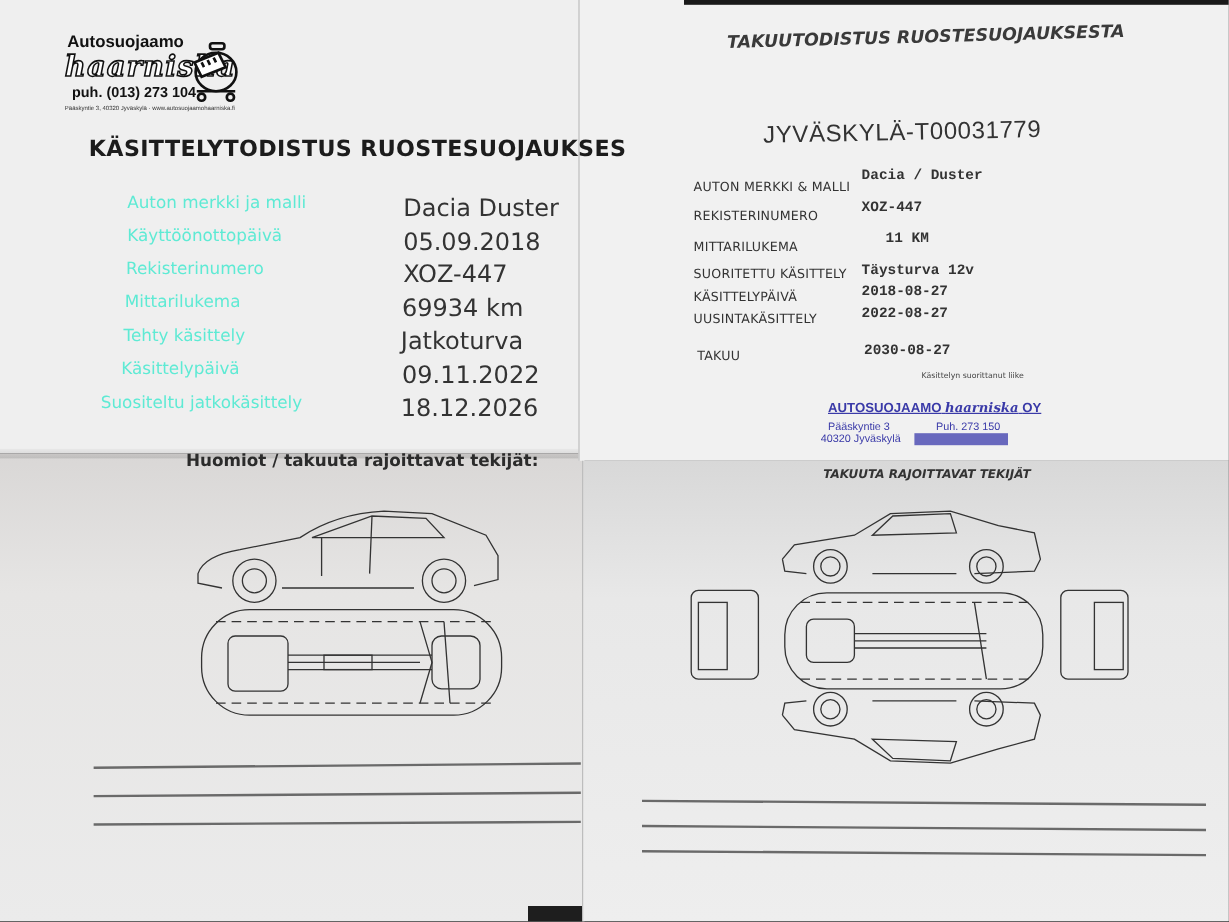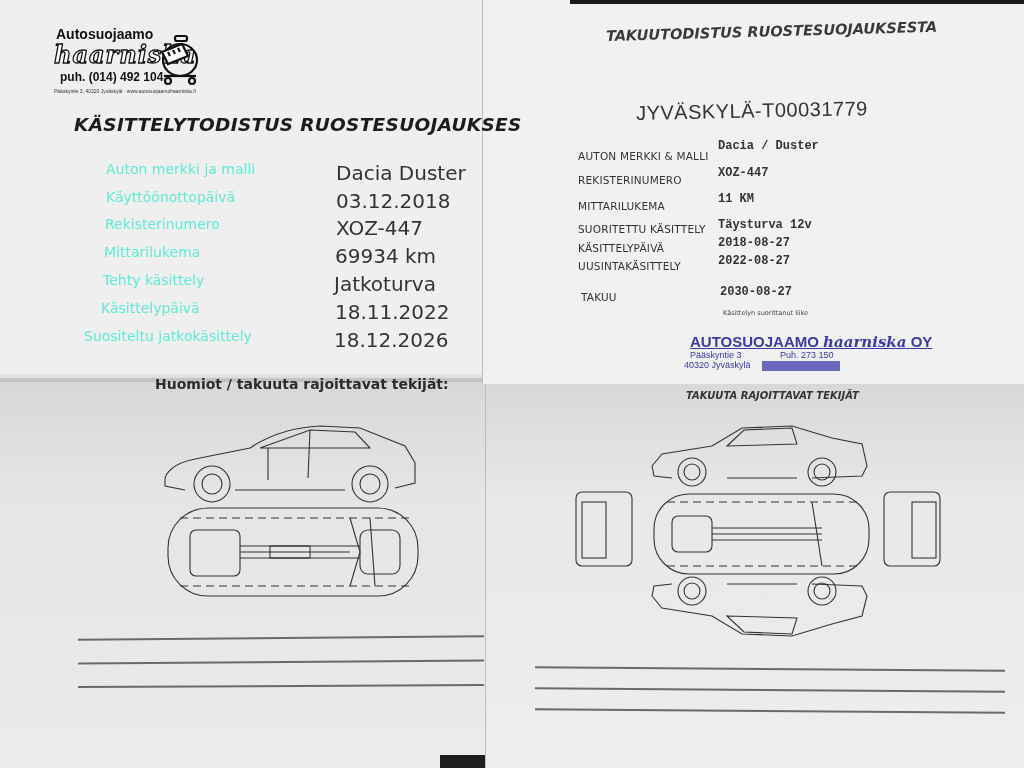--- a/index.html
+++ b/index.html
@@ -16,33 +16,33 @@
   #bottom-dark{left:440px;top:755px;width:45px;height:13px;background:#1e1e1e;}
 
   .abs{position:absolute;white-space:nowrap;}
   
   .logo-top{left:56px;top:26px;font-family:"Liberation Sans",sans-serif;font-weight:bold;font-size:14px;color:#111;}
   .logo-script{left:54px;top:40px;font-family:"DejaVu Serif",serif;font-style:italic;font-weight:bold;font-size:24px;color:#fff;-webkit-text-stroke:1.3px #111;letter-spacing:1px;}
   .logo-phone{left:60px;top:70px;font-family:"Liberation Sans",sans-serif;font-weight:bold;font-size:12px;color:#111;}
   .logo-addr{left:54px;top:88px;font-family:"Liberation Sans",sans-serif;font-size:5px;color:#333;}
   .logo-icon{left:148px;top:30px;width:56px;height:60px;}
 
-  .left-title{left:74px;top:114px;font-family:"DejaVu Sans",sans-serif;font-weight:bold;font-style:italic;font-size:18.5px;color:#1c1c1c;letter-spacing:0.3px;}
+  .left-title{left:74px;top:114px;font-family:"DejaVu Sans",sans-serif;font-weight:bold;font-size:18.5px;color:#1c1c1c;letter-spacing:0.3px;}
   .lrow-label{font-size:14px;color:#5eead4;}
   .lrow-value{font-size:20px;color:#333;}
 
   .notes-title{left:155px;top:376px;font-size:14px;color:#2b2b2b;font-weight:bold;}
 
   .right-title{left:606px;top:28px;font-family:"DejaVu Sans",sans-serif;font-weight:bold;font-style:italic;font-size:14.5px;color:#3a3a3a;transform:rotate(-1.6deg);transform-origin:left center;}
   .cert-id{left:636px;top:102px;font-family:"Liberation Sans",sans-serif;font-size:20px;color:#333;transform:rotate(-1.2deg);transform-origin:left center;letter-spacing:0.5px;}
   .rrow-label{font-family:"DejaVu Sans",sans-serif;font-size:10.5px;color:#333;letter-spacing:0.2px;}
   .rrow-value{font-family:Liberation Mono, monospace;font-weight:bold;font-size:12px;color:#333;}
-  .performer{left:675px;top:309px;font-size:6.5px;color:#444;padding-left:48px;}
+  .performer{left:720px;top:309px;font-size:6.5px;color:#444;padding-left:48px;}
   .stamp{left:690px;top:333px;width:180px;height:42px;color:#3a3aa8;font-family:"Liberation Sans",sans-serif;}
-  .stamp-l1{left:0;top:0;font-size:15px;font-weight:bold;text-decoration:underline;}
+  .stamp-l1{left:0;top:0;font-size:11px;font-weight:bold;text-decoration:underline;}
   .stamp-l1 i{font-family:"DejaVu Serif",serif;}
   .stamp-l2{left:0;top:17px;font-size:9px;}
   .stamp-l3{left:-6px;top:27px;font-size:9px;}
   .stamp-blot{left:72px;top:28px;width:78px;height:10px;background:#4646b0;opacity:0.8;}
   .restrictions-title{left:686px;top:390px;font-weight:bold;font-style:italic;font-size:10px;color:#333;}
 
   .line{position:absolute;height:2px;background:#6a6a6a;}
   svg.car{position:absolute;}
   svg.car *{fill:none;stroke:#333;stroke-width:1.1;}
 </style>
@@ -54,50 +54,50 @@
 <div class="sheet" id="left-fold-shadow"></div>
 <div class="sheet" id="right-top"></div>
 <div class="sheet" id="right-bottom"></div>
 <div class="sheet" id="corner-dark"></div>
 <div class="sheet" id="bottom-dark"></div>
 
 <div>
   <div>
     <div class="abs logo-top">Autosuojaamo</div>
     <div class="abs logo-script">haarniska</div>
-    <div class="abs logo-phone">puh. (014) 492 104</div>
+    <div class="abs logo-phone">puh. (013) 273 104</div>
     <div class="abs logo-addr">Pääskyntie 3, 40320 Jyväskylä · www.autosuojaamohaarniska.fi</div>
     <svg class="abs logo-icon" viewBox="0 0 56 60">
       <g fill="none" stroke="#111" stroke-width="2.2">
         <ellipse cx="32" cy="30" rx="17" ry="16"></ellipse>
         <path d="M14 22 L34 14 L40 26 L20 34 Z" fill="#fff"></path>
         <path d="M20 22 L22 26 M25 20 L27 24 M30 18 L32 22"></path>
         <rect x="27" y="6" width="12" height="5" rx="2"></rect>
         <path d="M16 46 L48 46"></path>
         <circle cx="20" cy="51" r="3"></circle>
         <circle cx="44" cy="51" r="3"></circle>
       </g>
     </svg>
   </div>
 
   <div class="abs left-title">KÄSITTELYTODISTUS RUOSTESUOJAUKSES</div>
 
   <div>
     <div class="abs lrow-label" style="left:106px;top:161px">Auton merkki ja malli</div>
     <div class="abs lrow-value" style="left:336px;top:161px">Dacia Duster</div>
     <div class="abs lrow-label" style="left:106px;top:189px">Käyttöönottopäivä</div>
-    <div class="abs lrow-value" style="left:336px;top:189px">03.12.2018</div>
+    <div class="abs lrow-value" style="left:336px;top:189px">05.09.2018</div>
     <div class="abs lrow-label" style="left:105px;top:216px">Rekisterinumero</div>
     <div class="abs lrow-value" style="left:336px;top:216px">XOZ-447</div>
     <div class="abs lrow-label" style="left:104px;top:244px">Mittarilukema</div>
     <div class="abs lrow-value" style="left:335px;top:244px">69934 km</div>
     <div class="abs lrow-label" style="left:103px;top:272px">Tehty käsittely</div>
     <div class="abs lrow-value" style="left:334px;top:272px">Jatkoturva</div>
     <div class="abs lrow-label" style="left:101px;top:300px">Käsittelypäivä</div>
-    <div class="abs lrow-value" style="left:335px;top:300px">18.11.2022</div>
+    <div class="abs lrow-value" style="left:335px;top:300px">09.11.2022</div>
     <div class="abs lrow-label" style="left:84px;top:328px">Suositeltu jatkokäsittely</div>
     <div class="abs lrow-value" style="left:334px;top:328px">18.12.2026</div>
   </div>
 
   <div class="abs notes-title">Huomiot / takuuta rajoittavat tekijät:</div>
 
   <svg class="car" style="left:160px;top:418px" width="270" height="190" viewBox="0 0 270 190">
 
     <path d="M5 60 Q10 45 40 40 L90 30 Q120 10 160 8 L200 10 Q225 20 245 28 L255 45 L255 65 L235 70 M5 60 L5 68 L25 72 M75 72 L185 72"></path>
     <circle cx="52" cy="66" r="18"></circle>
@@ -123,21 +123,21 @@
 <div>
   <div class="abs right-title">TAKUUTODISTUS RUOSTESUOJAUKSESTA</div>
   <div class="abs cert-id">JYVÄSKYLÄ-T00031779</div>
 
   <div>
     <div class="abs rrow-label" style="left:578px;top:150px">AUTON MERKKI &amp; MALLI</div>
     <div class="abs rrow-value" style="left:718px;top:139px">Dacia / Duster</div>
     <div class="abs rrow-label" style="left:578px;top:174px">REKISTERINUMERO</div>
     <div class="abs rrow-value" style="left:718px;top:166px">XOZ-447</div>
     <div class="abs rrow-label" style="left:578px;top:200px">MITTARILUKEMA</div>
-    <div class="abs rrow-value" style="left:718px;top:192px">11 KM</div>
+    <div class="abs rrow-value" style="left:738px;top:192px">11 KM</div>
     <div class="abs rrow-label" style="left:578px;top:223px">SUORITETTU KÄSITTELY</div>
     <div class="abs rrow-value" style="left:718px;top:218px">Täysturva 12v</div>
     <div class="abs rrow-label" style="left:578px;top:242px">KÄSITTELYPÄIVÄ</div>
     <div class="abs rrow-value" style="left:718px;top:236px">2018-08-27</div>
     <div class="abs rrow-label" style="left:578px;top:260px">UUSINTAKÄSITTELY</div>
     <div class="abs rrow-value" style="left:718px;top:254px">2022-08-27</div>
     <div class="abs rrow-label" style="left:581px;top:291px">TAKUU</div>
     <div class="abs rrow-value" style="left:720px;top:285px">2030-08-27</div>
   </div>
 

